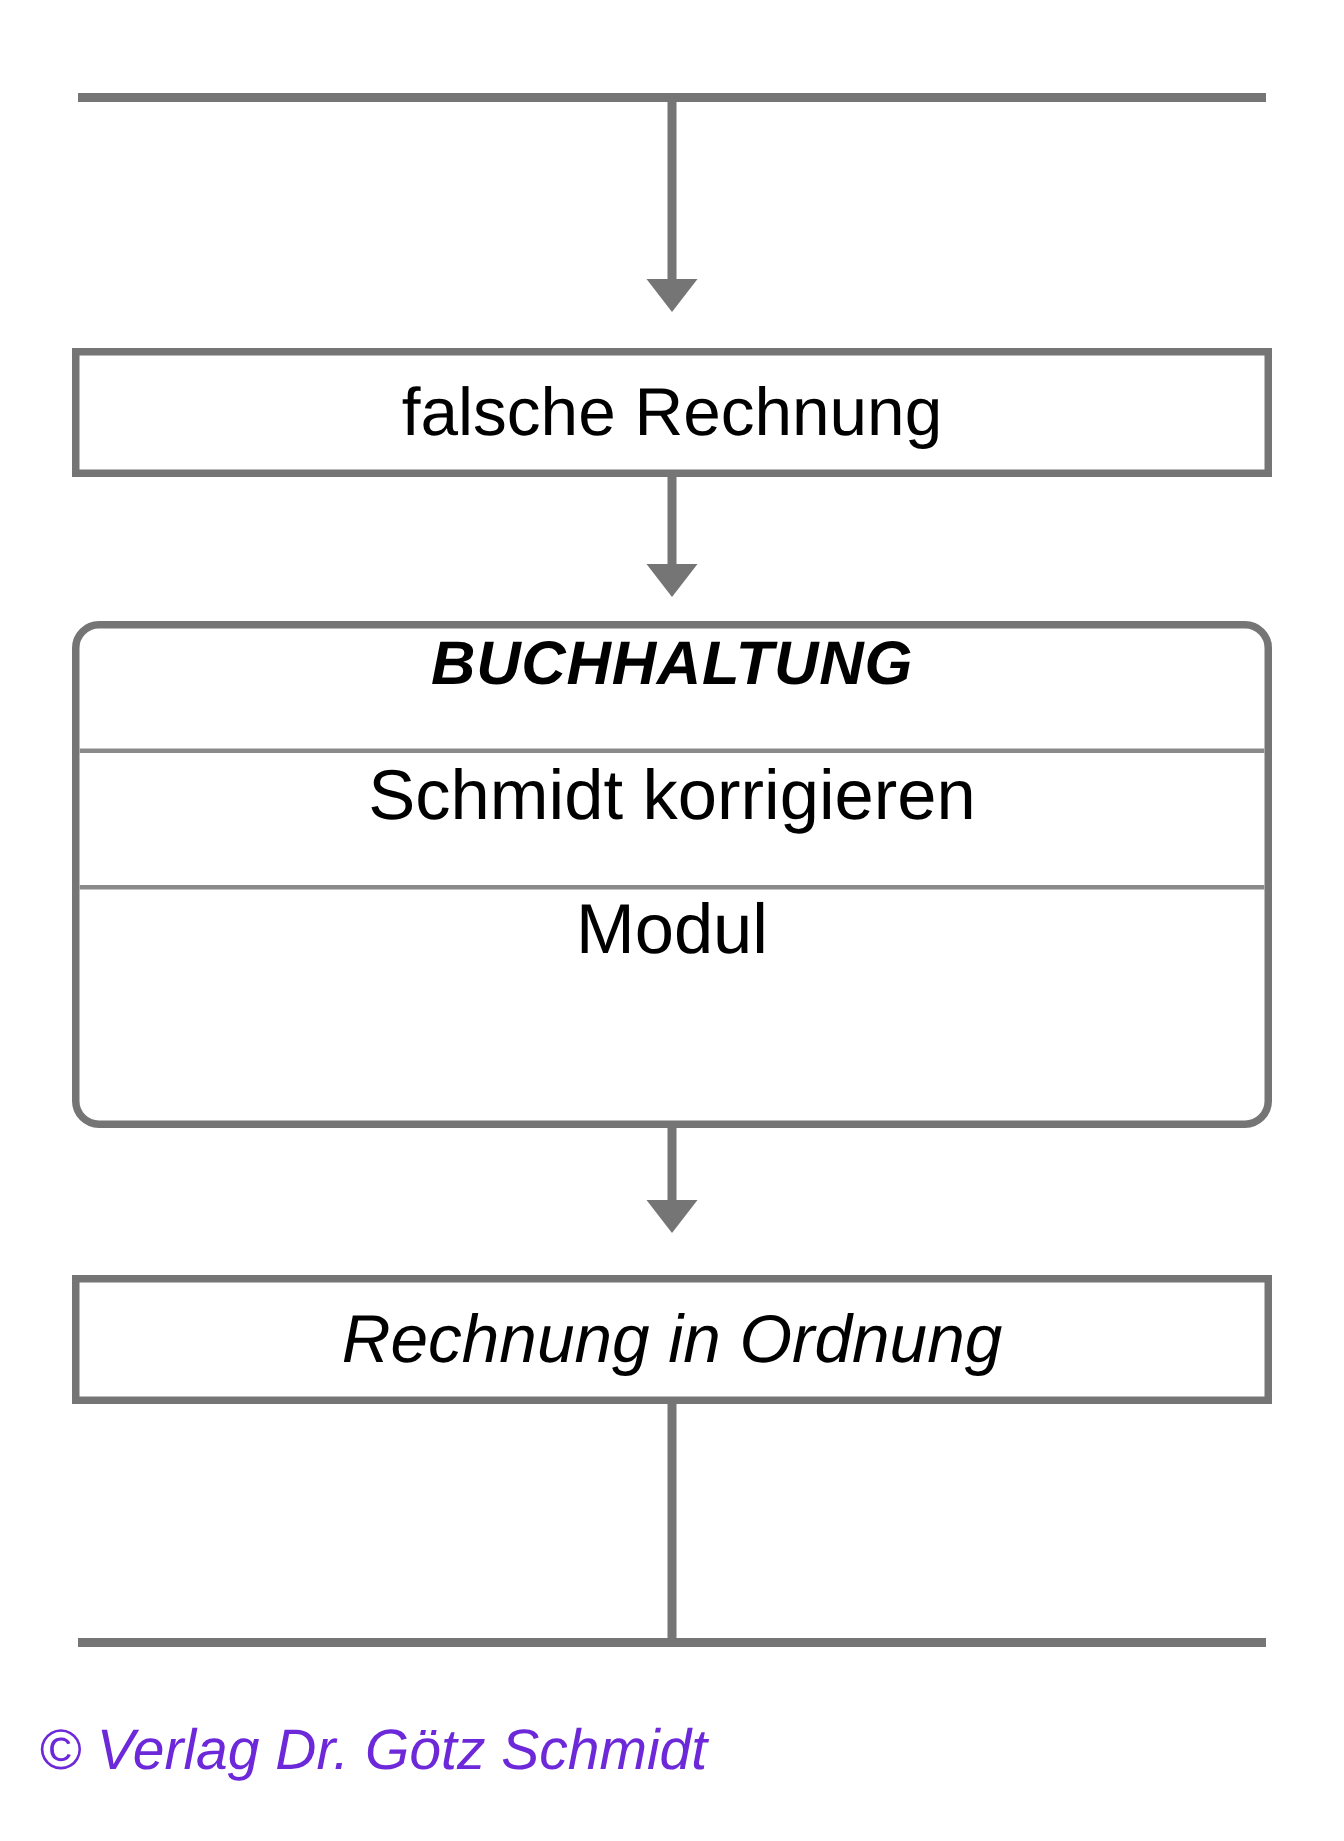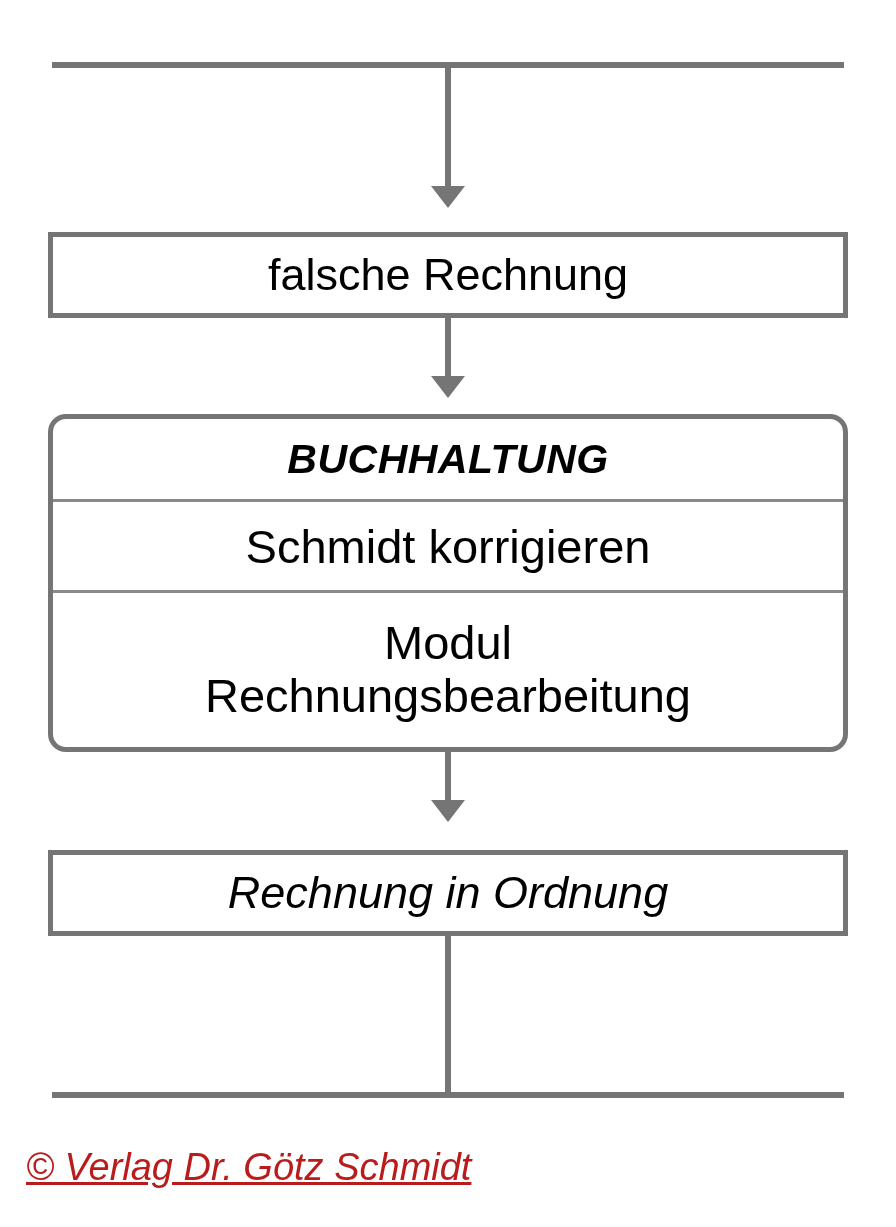--- a/index.html
+++ b/index.html
@@ -87,21 +87,21 @@
     box-sizing: border-box;
     border: 5px solid #757575;
     border-radius: 18px;
     background: #ffffff;
     display: flex;
     flex-direction: column;
     overflow: hidden;
   }
   .func-row {
     display: flex;
-    align-items: center;
+    align-items: flex-start;
     justify-content: center;
     text-align: center;
     color: #000000;
   }
   .func-row.org {
     height: 80px;
     font-size: 41px;
     font-weight: bold;
     font-style: italic;
     letter-spacing: 0.5px;
@@ -120,23 +120,22 @@
   }
   .func-row.module span { display: block; }
 
   
   .copyright {
     position: absolute;
     left: 26px;
     top: 1146px;
     font-size: 38px;
     font-style: italic;
-    color: #b91c1c;
+    color: #6d28d9;
     white-space: nowrap;
-    text-decoration: underline;
   }
 </style>
 </head>
 <body>
 
 <div id="diagram">
 
   <div class="hrule top"></div>
 
   <div class="vline seg1"></div>
@@ -152,21 +151,20 @@
   <div class="func-box">
     <div class="func-row org">
       <span>BUCHHALTUNG</span>
     </div>
     <div class="func-row task">
       <span>Schmidt korrigieren</span>
     </div>
     <div class="func-row module">
       <div>
         <span>Modul</span>
-        <span>Rechnungsbearbeitung</span>
       </div>
     </div>
   </div>
 
   <div class="vline seg3"></div>
   <div class="arrow a3"></div>
 
   <div class="box event-ok">
     <span>Rechnung in Ordnung</span>
   </div>

